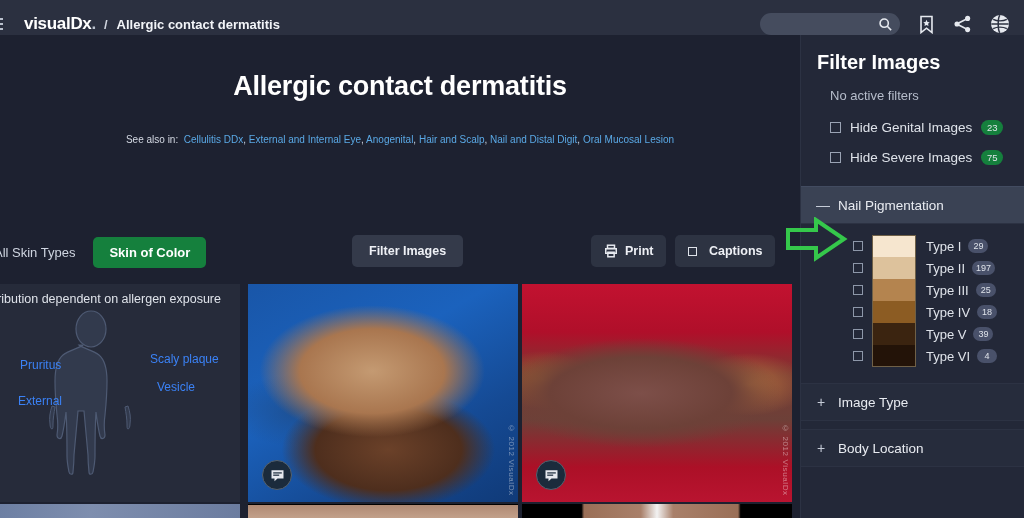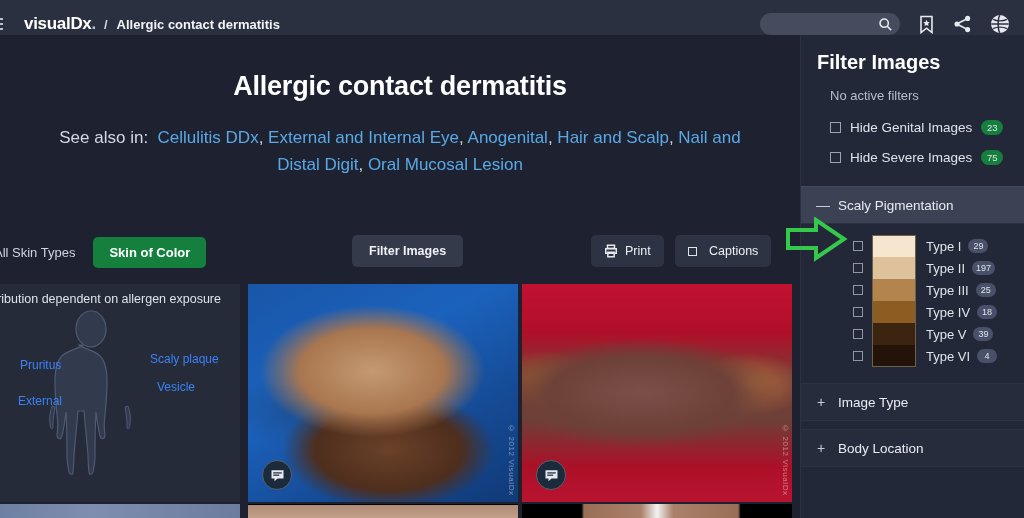--- a/index.html
+++ b/index.html
@@ -46,21 +46,21 @@
   #main {
     position: absolute; left: 0; top: 35px; width: 800px; height: 483px;
     background: #1d2130; overflow: hidden;
   }
   #hero { padding-top: 36px; text-align: center; }
   #title {
     font-size: 27px; font-weight: bold; color: #ffffff; letter-spacing: -0.2px;
   }
   #seealso {
     margin: 22px auto 0; width: 700px; text-align: center;
-    font-size: 17px; line-height: 27px; color: #cfd5e0;
+    font-size: 10px; line-height: 32px; color: #cfd5e0;
   }
   #seealso .lbl { color: #d4d9e3; }
   #seealso a { color: #5aa9e6; text-decoration: none; }
   #seealso .comma { color: #cfd5e0; }
 
   
   #toolbar {
     position: absolute; left: 0; top: 190px; width: 800px; height: 55px;
     display: flex; align-items: center;
   }
@@ -72,21 +72,21 @@
   .tab.active {
     background: #15803d; color: #ffffff; font-weight: bold;
     border-radius: 5px; padding: 8px 16px; margin-left: 18px;
   }
   #filter-btn {
     position: absolute; left: 352px; top: 10px;
     background: #343a4a; color: #eef0f5; font-size: 12.5px; font-weight: bold;
     border: none; border-radius: 5px; padding: 9px 17px; cursor: pointer;
   }
   .tbtn {
-    background: #2d3342; color: #eef0f5; font-size: 12.5px; font-weight: normal;
+    background: #2d3342; color: #eef0f5; font-size: 12.5px; font-weight: bold;
     border: none; border-radius: 5px; padding: 9px 13px; cursor: pointer;
     display: flex; align-items: center; gap: 7px;
   }
   #print-btn  { position: absolute; left: 591px; top: 10px; }
   #captions-btn { position: absolute; left: 675px; top: 10px; gap: 12px; }
   .sq { width: 9px; height: 9px; border: 1.6px solid #dfe3ea; display:inline-block; }
 
   
   #grid {
     position: absolute; left: 0; top: 249px; width: 800px; height: 234px;
@@ -341,21 +341,21 @@
     <span class="badge">23</span>
   </div>
   <div class="chk-row">
     <span class="chkbox"></span>
     <span class="chk-label">Hide Severe Images</span>
     <span class="badge">75</span>
   </div>
 
   <div class="section-head" id="sec-pigment">
     <span class="pm">—</span>
-    <span>Scaly Pigmentation</span>
+    <span>Nail Pigmentation</span>
   </div>
 
   <div id="pigment-list">
     <div class="p-row">
       <span class="p-chk"></span>
       <span class="p-sw" style="background:#f6e6cf"></span>
       <span class="p-name">Type I</span>
       <span class="p-badge">29</span>
     </div>
     <div class="p-row">

